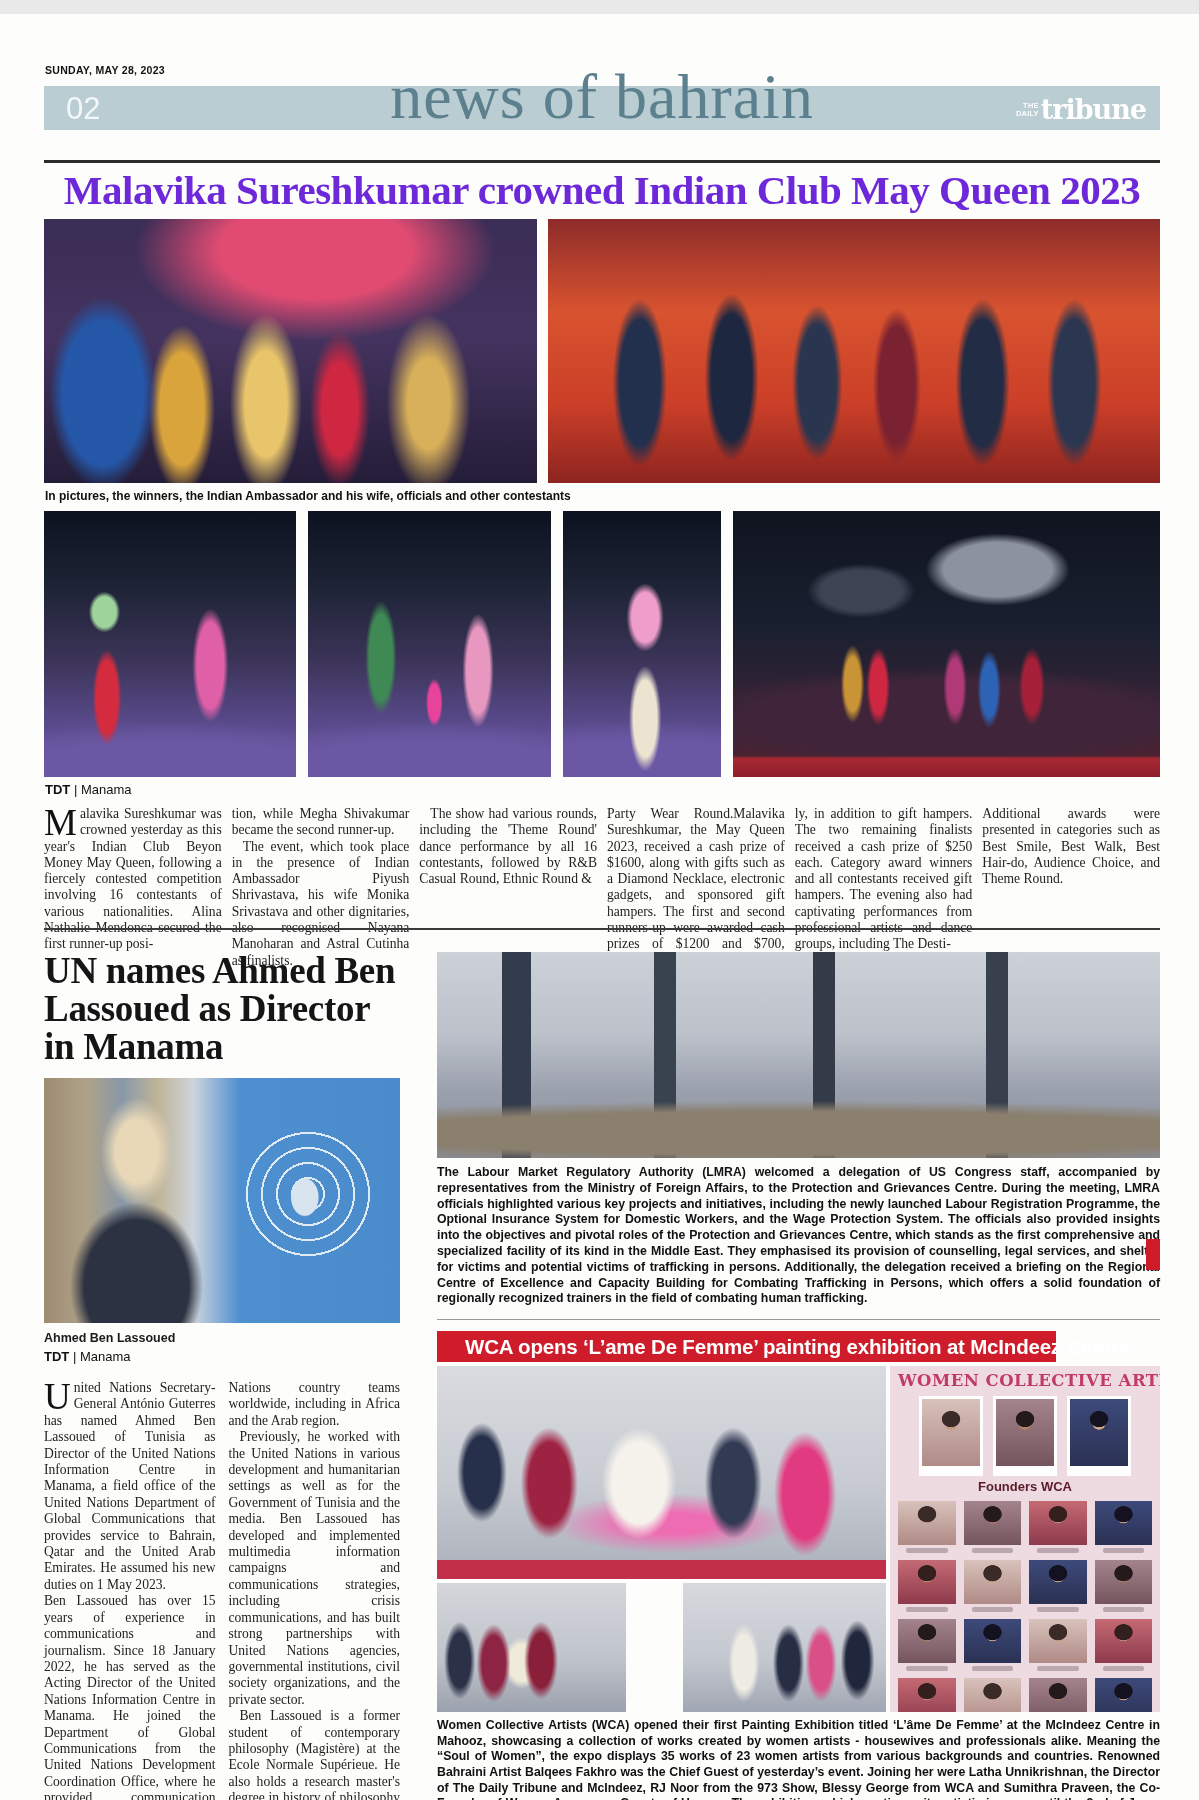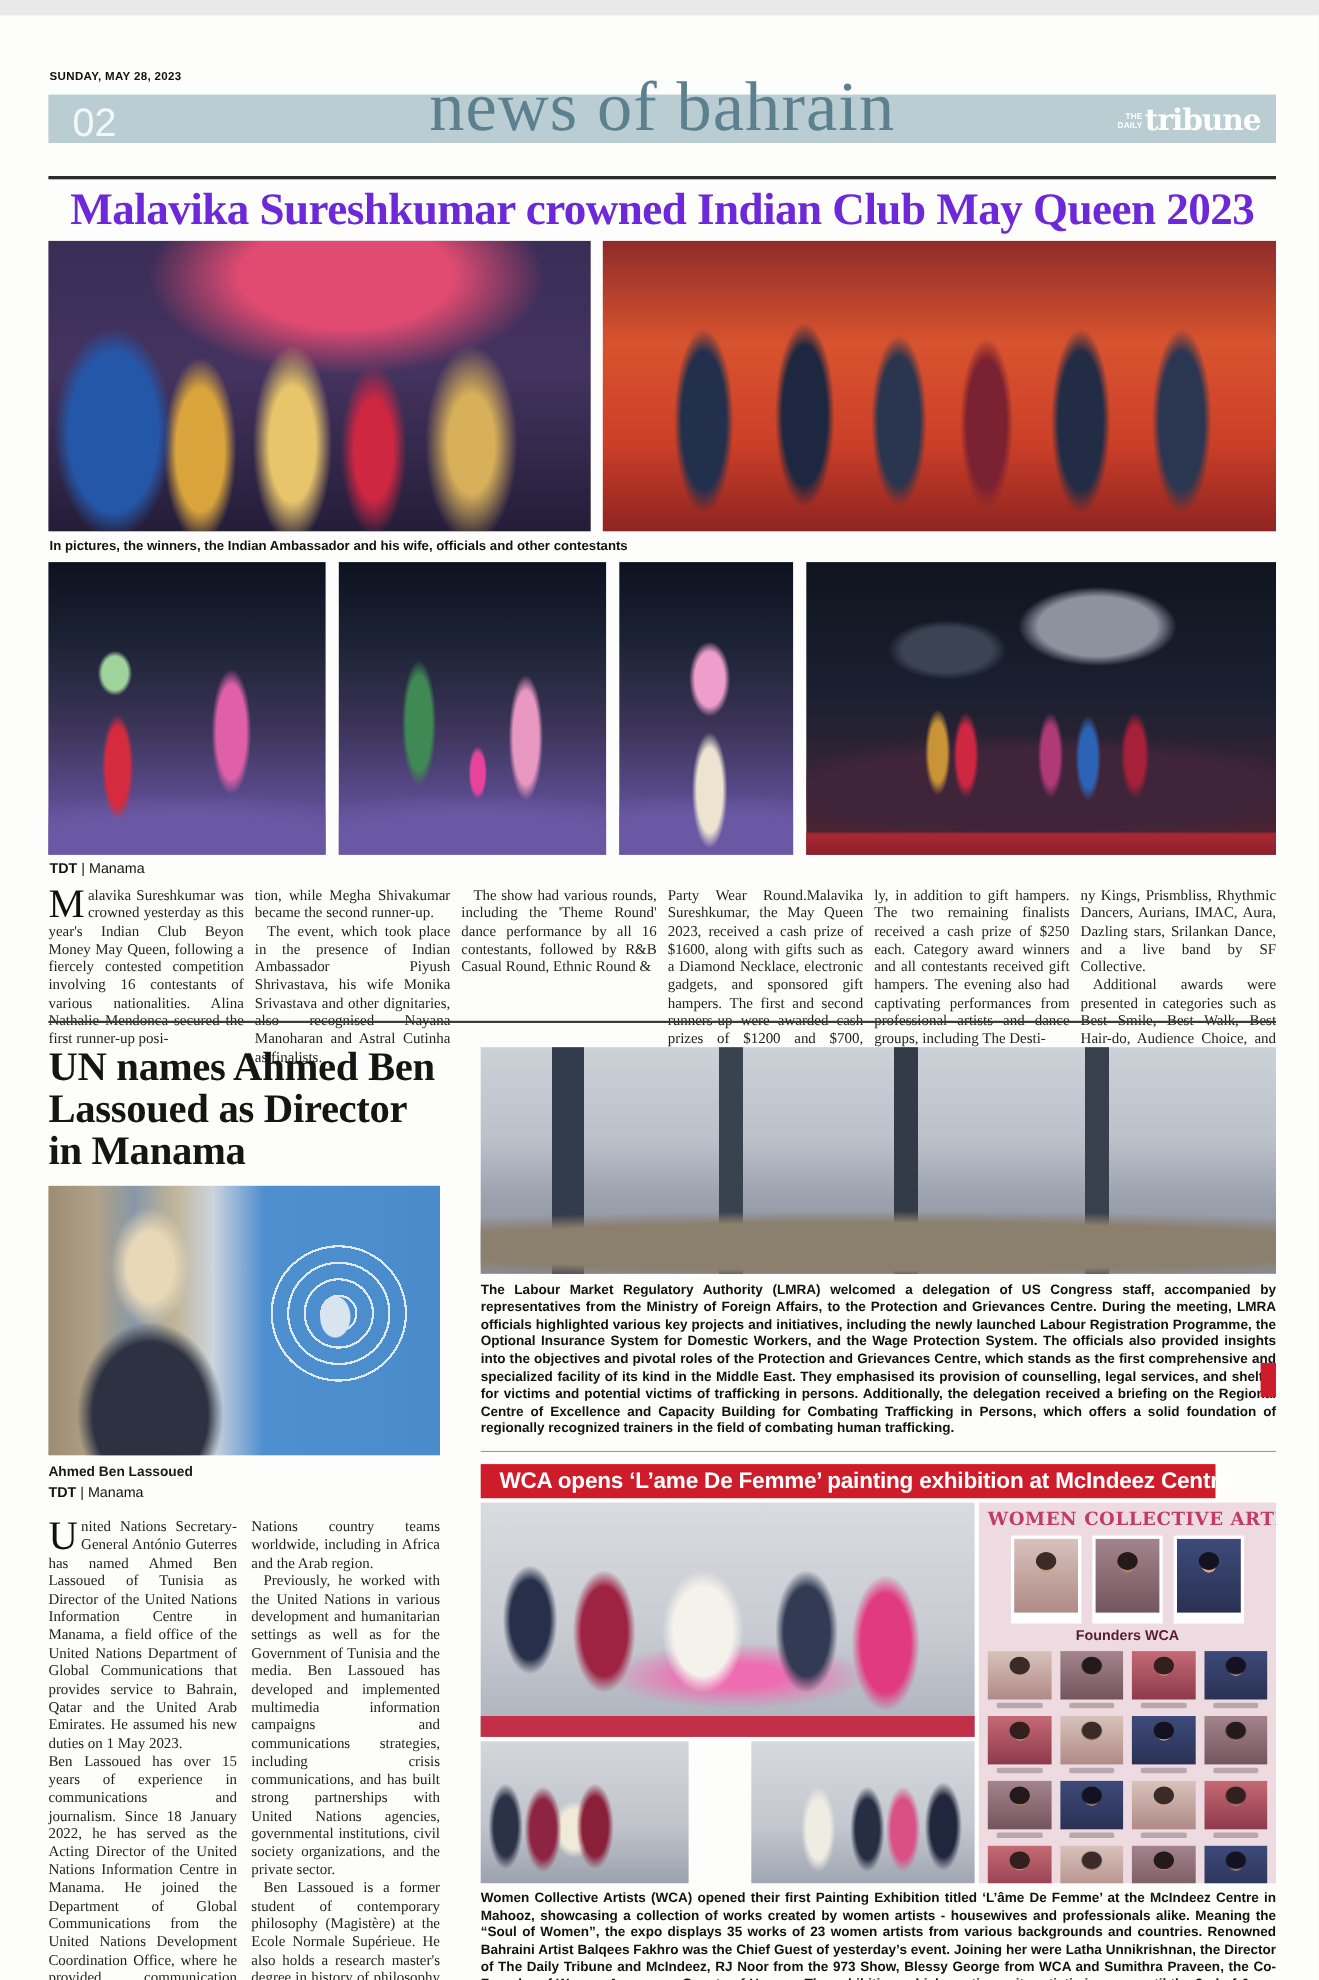--- a/index.html
+++ b/index.html
@@ -9,21 +9,21 @@
   *{margin:0;padding:0;box-sizing:border-box;}
   html,body{background:#e9e9e9;}
   .page{position:relative;width:1199px;height:1800px;background:#fdfdfb;margin:14px auto;
         font-family:"Liberation Serif", serif;color:#1a1a1a;overflow:hidden;}
 
   
   .dateline{position:absolute;left:45px;top:50px;font-family:"Liberation Sans",sans-serif;
             font-weight:bold;font-size:10.5px;letter-spacing:.3px;color:#111;}
   .band{position:absolute;left:44px;top:72px;width:1116px;height:44px;background:var(--band);}
   .pagenum{position:absolute;left:22px;top:5px;font-family:"Liberation Sans",sans-serif;
-           font-size:36px;color:#f4f7f7;font-weight:300;}
+           font-size:31px;color:#f4f7f7;font-weight:300;}
   .masthead{position:absolute;left:0;right:0;top:-26px;text-align:center;
             font-size:64px;font-weight:400;color:var(--masthead);letter-spacing:1px;}
   .tlogo{position:absolute;right:14px;top:8px;display:flex;align-items:center;color:#fff;}
   .tlogo .thedaily{font-family:"Liberation Sans",sans-serif;font-weight:bold;font-size:7.5px;
                    line-height:8px;text-align:right;margin-right:2px;letter-spacing:.2px;}
   .tlogo .tname{font-family:"DejaVu Serif",serif;font-weight:bold;font-size:27px;
                 letter-spacing:-1px;}
   .toprule{position:absolute;left:44px;top:146px;width:1116px;height:3px;background:var(--rule);}
 
   
@@ -132,22 +132,22 @@
       radial-gradient(ellipse 16px 55px at 41% 62%,#6d4a3a 0 50%,transparent 68%),
       radial-gradient(ellipse 16px 55px at 50% 63%,#252e40 0 50%,transparent 68%),
       radial-gradient(ellipse 16px 55px at 59% 62%,#d8cfc2 0 50%,transparent 68%),
       radial-gradient(ellipse 16px 55px at 68% 63%,#232b3d 0 50%,transparent 68%),
       radial-gradient(ellipse 16px 55px at 77% 62%,#2e374a 0 50%,transparent 68%),
       radial-gradient(ellipse 16px 55px at 86% 63%,#1d2536 0 50%,transparent 68%),
       radial-gradient(ellipse 16px 55px at 94% 62%,#28alt 0 50%,transparent 68%);}
   .lmra-cap{font-family:"Liberation Sans",sans-serif;font-weight:bold;font-size:12.3px;
             line-height:15.8px;color:#111;margin-top:7px;text-align:justify;}
   .thinrule{width:723px;height:1px;background:#9a9a9a;margin-top:12px;}
-  .banner{margin-top:11px;width:668px;height:31px;background:var(--banner-red);
-          display:flex;align-items:center;padding-left:17px;position:relative;}
+  .banner{margin-top:11px;width:619px;height:31px;background:var(--banner-red);
+          display:flex;align-items:center;padding-left:28px;position:relative;}
   .banner .btxt{font-family:"Liberation Sans",sans-serif;font-weight:bold;font-size:20.5px;
                 color:#fff;letter-spacing:-.2px;white-space:nowrap;}
   .banner-chip{position:absolute;right:0;top:0;width:14px;height:31px;background:var(--banner-red);}
   .collage{position:relative;width:723px;height:346px;margin-top:4px;}
   .ph-wca1{position:absolute;left:0;top:0;width:449px;height:213px;background:
       radial-gradient(ellipse 60px 90px at 45% 55%,#f5f2ec 0 45%,transparent 62%),
       radial-gradient(ellipse 50px 100px at 82% 60%,#e23a80 0 45%,transparent 62%),
       radial-gradient(ellipse 46px 90px at 66% 55%,#323a54 0 45%,transparent 62%),
       radial-gradient(ellipse 46px 90px at 25% 55%,#9e2242 0 45%,transparent 62%),
       radial-gradient(ellipse 40px 80px at 10% 50%,#27304a 0 45%,transparent 62%),
@@ -233,21 +233,20 @@
     <div class="col indent-first">
         <p>The show had various rounds, including the 'Theme Round' dance performance by all 16 contestants, followed by R&amp;B Casual Round, Ethnic Round &amp;</p>
       </div>
     <div class="col">
         <p>Party Wear Round.Malavika Sureshkumar, the May Queen 2023, received a cash prize of $1600, along with gifts such as a Diamond Necklace, electronic gadgets, and sponsored gift hampers. The first and second runners-up were awarded cash prizes of $1200 and $700, respective-</p>
       </div>
     <div class="col">
         <p>ly, in addition to gift hampers. The two remaining finalists received a cash prize of $250 each. Category award winners and all contestants received gift hampers. The evening also had captivating performances from professional artists and dance groups, including The Desti-</p>
       </div>
     <div class="col">
-        <p>ny Kings, Prismbliss, Rhythmic Dancers, Aurians, IMAC, Aura, Dazling stars, Srilankan Dance, and a live band by SF Collective.</p>
         <p>Additional awards were presented in categories such as Best Smile, Best Walk, Best Hair-do, Audience Choice, and Theme Round.</p>
       </div>
   </div>
 
   <div class="midrule"></div>
 
   <div class="s2">
     <div class="h2">UN names Ahmed Ben Lassoued as Director in Manama</div>
     <div class="ph ph-un">
       <div class="un-emblem"></div>

